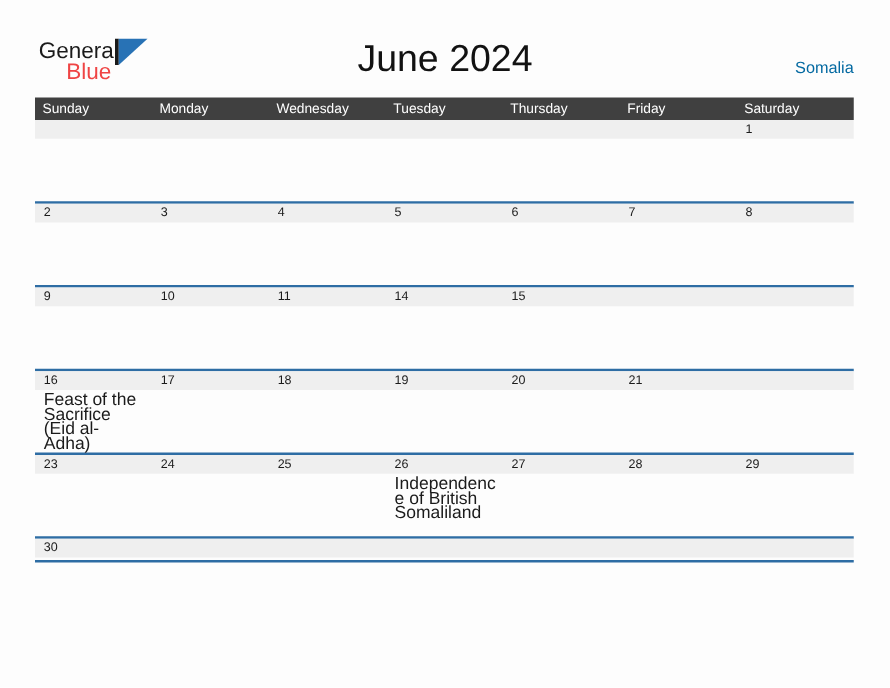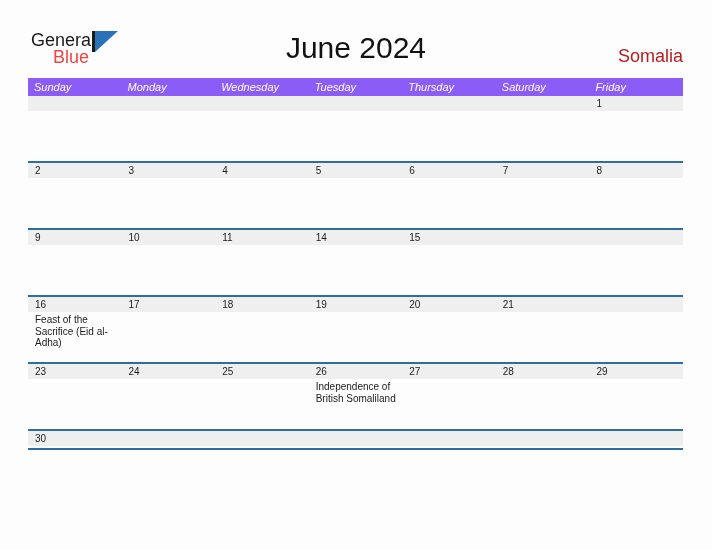--- a/index.html
+++ b/index.html
@@ -90,39 +90,38 @@
     font-size: 30px;
     color: #121212;
     font-family: "Liberation Sans", sans-serif;
     font-weight: normal;
   }
 
   .country {
     position: absolute;
     right: 29px;
     top: 46px;
-    font-size: 18px;
-    color: #b91c1c;
+    font-size: 13px;
+    color: #0369a1;
     font-family: "Liberation Sans", sans-serif;
   }
 
   
   .grid {
     position: absolute;
     left: 28px;
     top: 78px;
     width: 655px;
   }
 
   .weekday-row {
     display: flex;
     width: 655px;
     height: 18px;
-    background: #8b5cf6;
-    font-style: italic;
+    background: #404040;
   }
   .weekday-cell {
     width: 93.57px;
     height: 18px;
     line-height: 18px;
     padding-left: 6px;
     box-sizing: border-box;
     color: #ffffff;
     font-size: 11px;
     font-family: "Liberation Sans", sans-serif;
@@ -170,21 +169,21 @@
     display: block;
     height: 15px;
     line-height: 15px;
     font-size: 10px;
     color: #1b1b1b;
     font-family: "Liberation Sans", sans-serif;
   }
   .day-event {
     display: block;
     margin-top: 2px;
-    font-size: 10px;
+    font-size: 14px;
     line-height: 11.5px;
     color: #1b1b1b;
     font-family: "Liberation Sans", sans-serif;
     word-wrap: break-word;
   }
 </style>
 </head>
 <body>
 
 <div class="page">
@@ -207,22 +206,22 @@
   </div>
 
   <div class="grid">
 
     <div class="weekday-row">
       <div class="weekday-cell">Sunday</div>
       <div class="weekday-cell">Monday</div>
       <div class="weekday-cell">Wednesday</div>
       <div class="weekday-cell">Tuesday</div>
       <div class="weekday-cell">Thursday</div>
+      <div class="weekday-cell">Friday</div>
       <div class="weekday-cell">Saturday</div>
-      <div class="weekday-cell">Friday</div>
     </div>
 
     <div class="week-row">
       <div class="week-band"></div>
       <div class="week-cells">
         <div class="day-cell">
             <span class="day-num"></span>
             <span class="day-event"></span>
           </div>
         <div class="day-cell">

